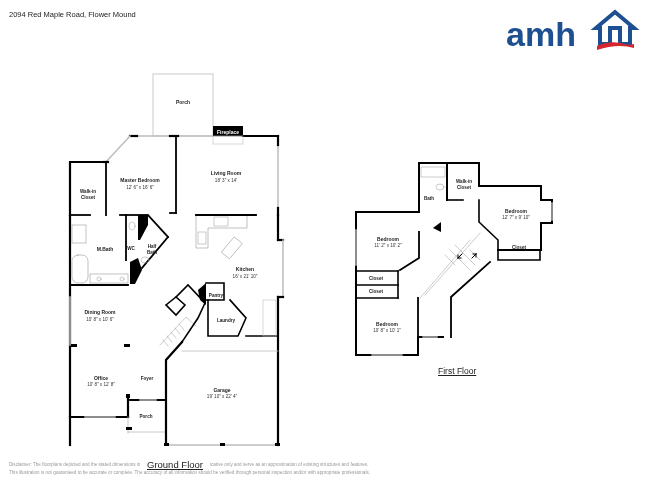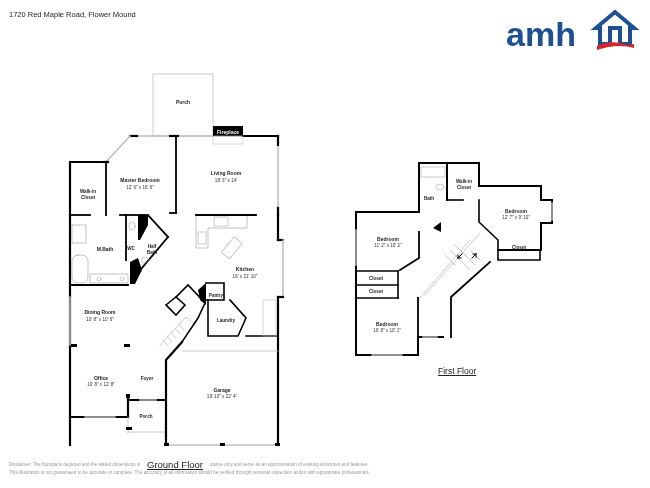--- a/index.html
+++ b/index.html
@@ -15,21 +15,21 @@
   .first-label { left: 438px; top: 366px; }
   .disclaimer { position: absolute; left: 9px; font-size: 4.6px; color: #9a9a9a; white-space: nowrap; }
   .d1 { top: 462px; }
   .d2 { top: 470px; }
   .d1a { left: 9px; }
   .d1b { left: 210px; }
 </style>
 </head>
 <body>
 
-<div class="address">1720 Red Maple Road, Flower Mound</div>
+<div class="address">2094 Red Maple Road, Flower Mound</div>
 
 <svg class="logo" viewBox="0 0 140 48" xmlns="http://www.w3.org/2000/svg">
   <text x="6" y="40" font-family="Liberation Sans, sans-serif" font-size="34" font-weight="bold" fill="#1d4f91">amh</text>
   <g>
     <path d="M96 22 L115 6 L134 22 L130 22 L130 38 L120 38 L120 22 L110 22 L110 38 L100 38 L100 22 Z" fill="none" stroke="#1d4f91" stroke-width="4" stroke-linejoin="miter"></path>
     <path d="M97 40 Q112 33 128 39 L134 38 L134 42 Q118 37 97 44 Z" fill="#d6262d"></path>
   </g>
 </svg>
 
 <svg class="plan" viewBox="0 0 650 488" xmlns="http://www.w3.org/2000/svg">

